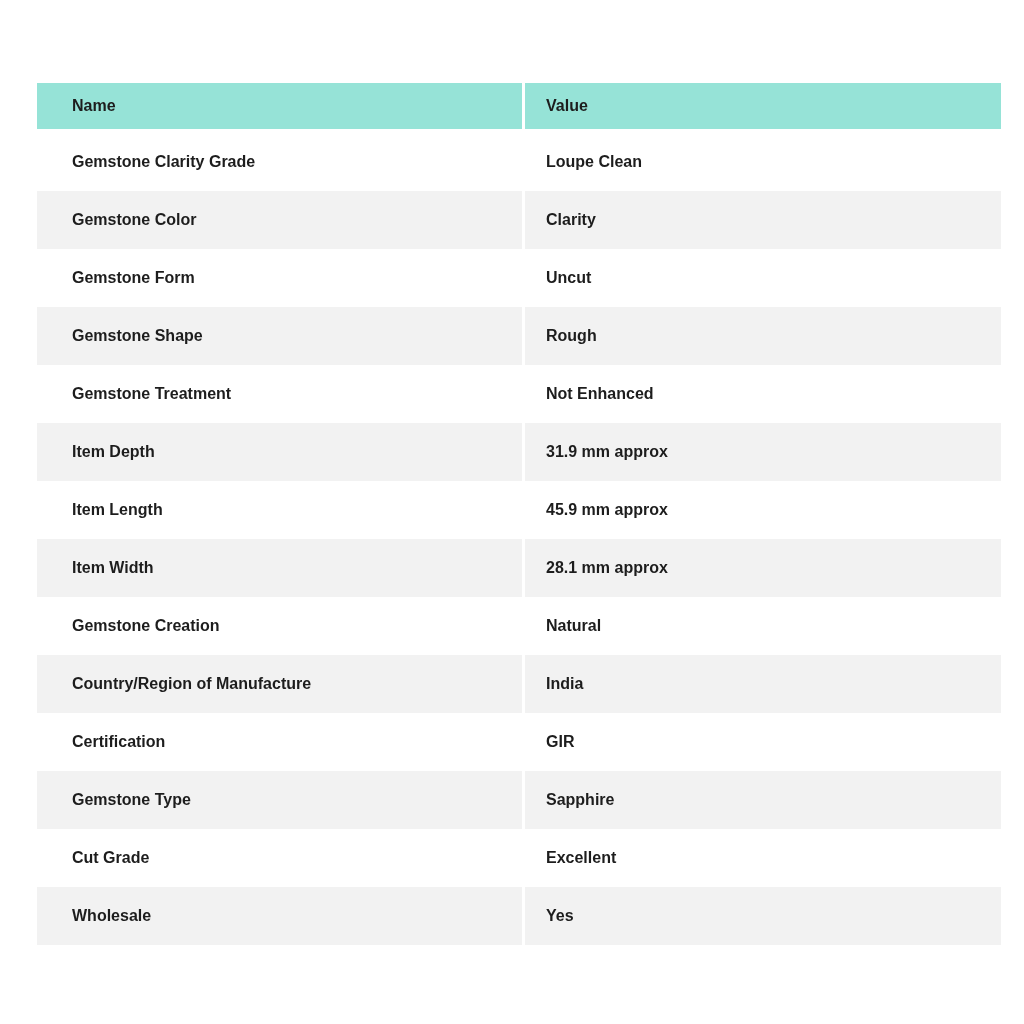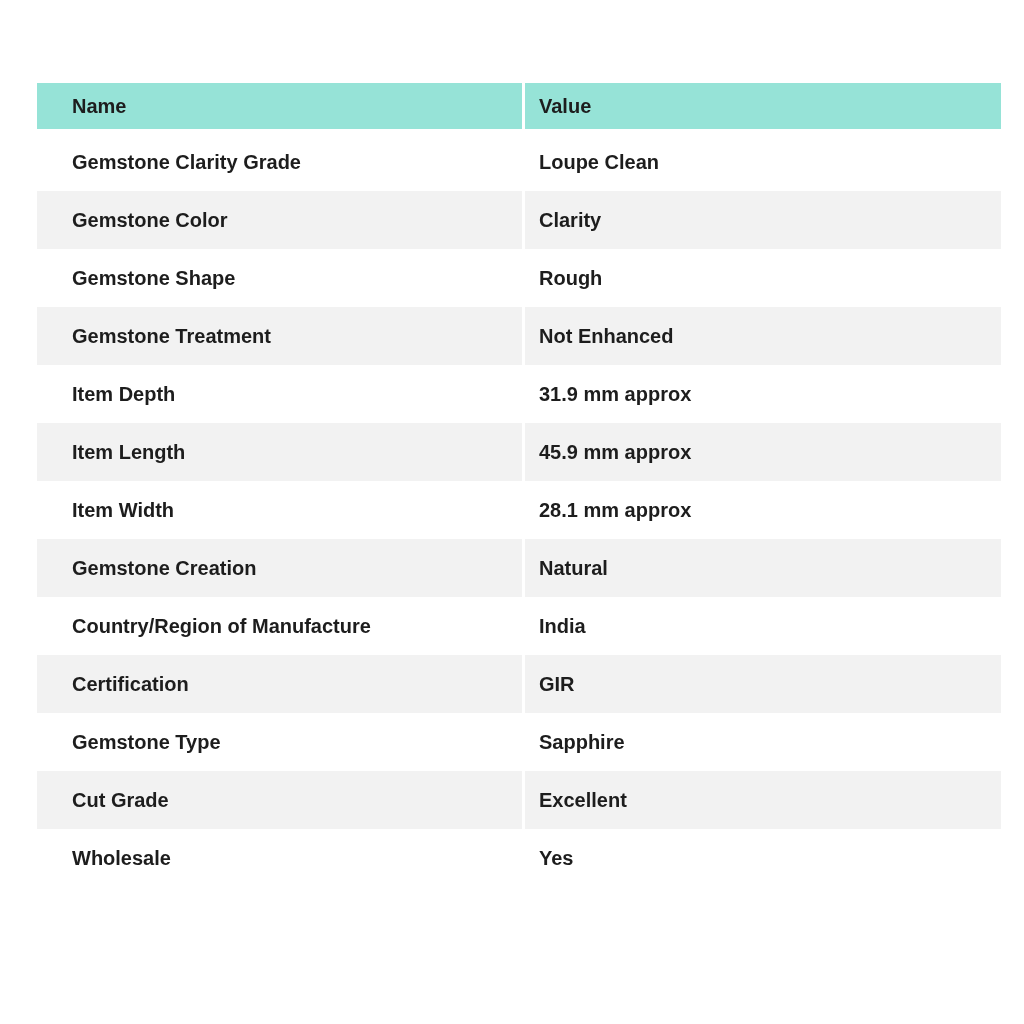--- a/index.html
+++ b/index.html
@@ -21,41 +21,41 @@
   table.specs {
     width: 100%;
     border-collapse: separate;
     border-spacing: 0;
     table-layout: fixed;
   }
   th, td {
     box-sizing: border-box;
     text-align: left;
     vertical-align: middle;
-    font-size: 20px;
+    font-size: 16px;
     white-space: nowrap;
     overflow: hidden;
   }
   th {
     background: var(--header-bg, #96e3d7);
     height: 50px;
     font-weight: 700;
     border-bottom: 4px solid #ffffff;
   }
   td {
     height: 58px;
     font-weight: 700;
   }
   .col-name {
     width: 488px;
     border-right: 3px solid #ffffff;
     padding-left: 35px;
   }
   .col-value {
-    padding-left: 14px;
+    padding-left: 21px;
   }
   tbody tr:nth-child(odd) td {
     background: var(--row-bg, #ffffff);
   }
   tbody tr:nth-child(even) td {
     background: var(--row-alt-bg, #f2f2f2);
   }
 </style>
 </head>
 <body>
@@ -69,20 +69,24 @@
       </tr>
     </thead>
     <tbody id="rows">
         <tr>
           <td class="col-name">Gemstone Clarity Grade</td>
           <td class="col-value">Loupe Clean</td>
         </tr>
         <tr>
           <td class="col-name">Gemstone Color</td>
           <td class="col-value">Clarity</td>
+        </tr>
+        <tr>
+          <td class="col-name">Gemstone Form</td>
+          <td class="col-value">Uncut</td>
         </tr>
         <tr>
           <td class="col-name">Gemstone Shape</td>
           <td class="col-value">Rough</td>
         </tr>
         <tr>
           <td class="col-name">Gemstone Treatment</td>
           <td class="col-value">Not Enhanced</td>
         </tr>
         <tr>

